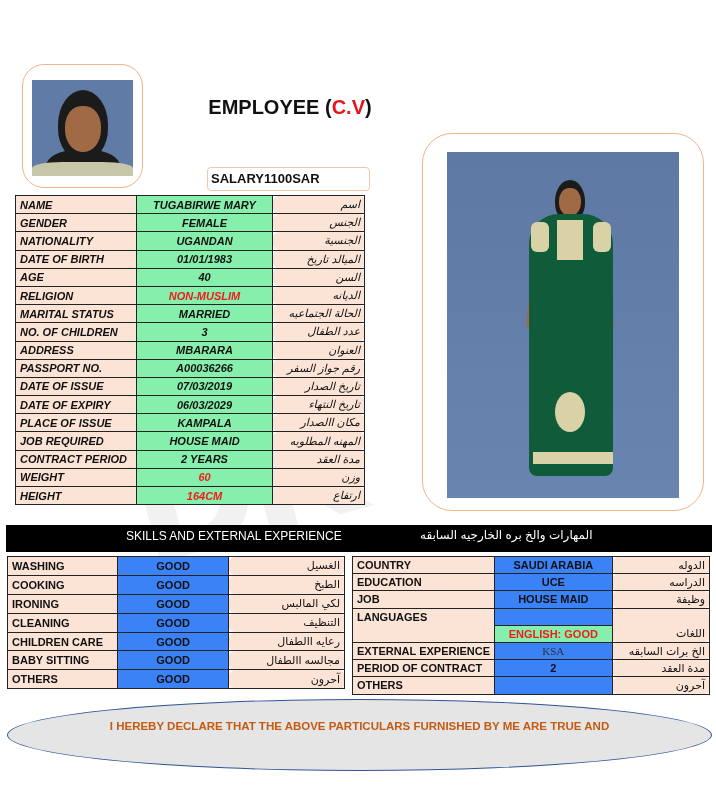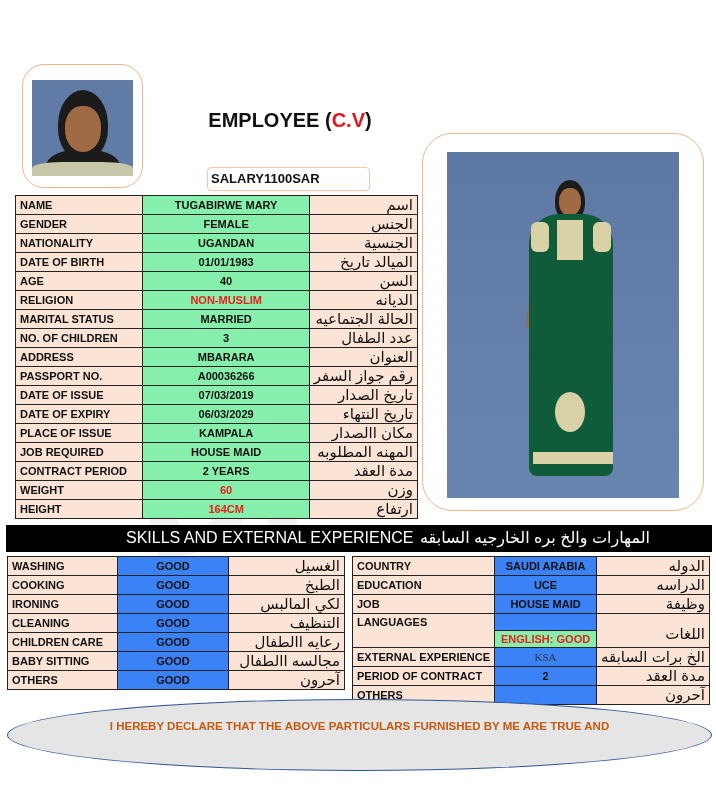--- a/index.html
+++ b/index.html
@@ -15,47 +15,47 @@
   .photo-img { position: absolute; background: #5f7ba6; overflow: hidden; }
   .photo-small .photo-img { left: 9px; top: 15px; width: 101px; height: 96px; }
   .photo-large .photo-img { left: 24px; top: 18px; width: 232px; height: 346px; background: linear-gradient(#5e79a3, #6885b0); }
 
   
   .head { position: absolute; border-radius: 50% 50% 45% 45%; background: #1b1b1b; }
   .face { position: absolute; border-radius: 45% 45% 48% 48%; background: #a06a45; }
   .body-shirt { position: absolute; border-radius: 40% 40% 0 0; }
 
   .title {
-    position: absolute; left: 150px; top: 109px; width: 280px; text-align: center;
+    position: absolute; left: 150px; top: 96px; width: 280px; text-align: center;
     font-weight: bold; font-size: 20px; color: #111;
   }
   .title .accent { color: #e8141b; }
 
   .salary-box {
     position: absolute; left: 207px; top: 167px; width: 163px; height: 24px;
     border: 1.5px solid #f2c7a8; border-radius: 4px; font-weight: bold; font-size: 13px;
     padding: 3px 0 0 3px; color: #111;
   }
 
   table { border-collapse: collapse; position: absolute; font-size: 11px; font-weight: bold; }
   td { border: 1px solid #222; height: 18.7px; padding: 0 4px; white-space: nowrap; }
   .peach { background: #fbe3d6; }
   .grey { background: #3b82f6; }
   .white { background: #86efac; }
   .center { text-align: center; }
-  .rtl { text-align: right; direction: rtl; font-weight: normal; font-size: 15px; }
+  .rtl { text-align: right; direction: rtl; font-weight: normal; font-size: 11px; border-radius: 6px; }
   .red { color: #ee1c1c; }
   .serif { font-family: "Liberation Serif", "DejaVu Serif", serif; font-weight: normal; color: #333; }
 
-  .main-table { left: 15px; top: 195px; width: 403px; border: 1.5px solid #111; }
+  .main-table { left: 15px; top: 195px; width: 350px; border: 1.5px solid #111; font-style: italic; }
   .main-table td { height: 18.2px; }
 
   .banner {
     position: absolute; left: 6px; top: 525px; width: 706px; height: 27px; background: #000;
-    color: #fff; font-size: 16px;
+    color: #fff; font-size: 12px;
   }
   .banner .en { position: absolute; left: 120px; top: 4px; }
   .banner .ar { position: absolute; left: 414px; top: 3px; direction: rtl; }
 
   .skills-table { left: 7px; top: 556px; width: 338px; }
   .skills-table td { height: 18.9px; }
   .exp-table { left: 352px; top: 556px; width: 358px; }
   .exp-table td { height: 17.2px; }
 
   .declaration {
@@ -269,21 +269,21 @@
       <td class="peach rtl">الدراسه</td>
     </tr>
     <tr>
       <td class="peach">JOB</td>
       <td class="grey center">HOUSE MAID</td>
       <td class="peach rtl">وظيفة</td>
     </tr>
     <tr>
       <td class="peach" rowspan="2" style="vertical-align:top;padding-top:2px;">LANGUAGES</td>
       <td class="grey center"></td>
-      <td class="peach rtl" rowspan="2" style="vertical-align:top;padding-top:11px;">اللغات</td>
+      <td class="peach rtl" rowspan="2" style="vertical-align:top;padding-top:18px;">اللغات</td>
     </tr>
     <tr>
       <td class="white center red">ENGLISH: GOOD</td>
     </tr>
     <tr>
       <td class="peach">EXTERNAL EXPERIENCE</td>
       <td class="grey center serif">KSA</td>
       <td class="peach rtl">الخ برات السابقه</td>
     </tr>
     <tr>

